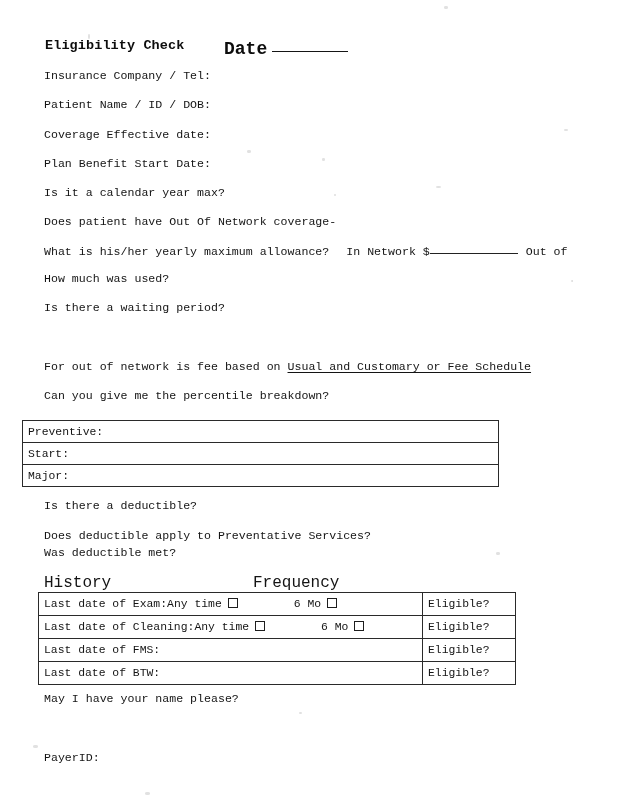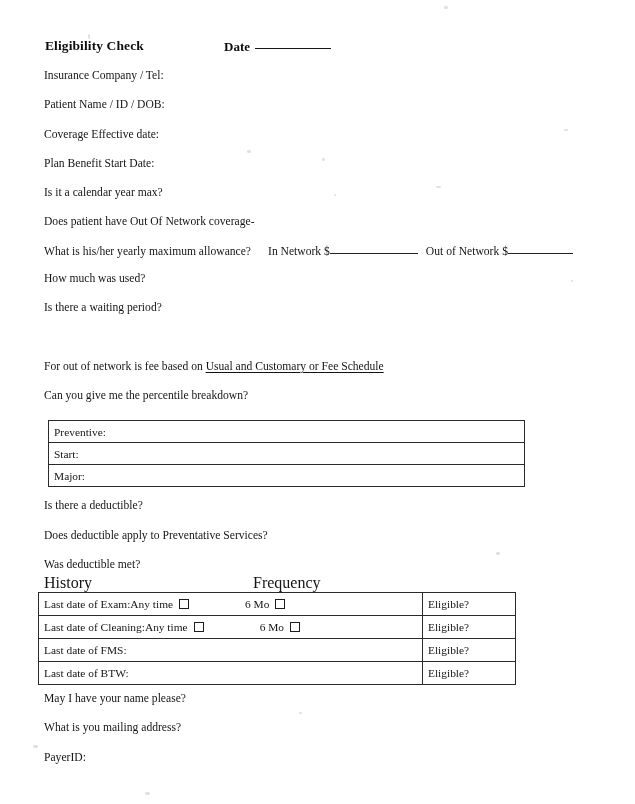--- a/index.html
+++ b/index.html
@@ -5,21 +5,21 @@
   html, body {
     margin: 0;
     padding: 0;
     background: #ffffff;
   }
   #page {
     position: relative;
     width: 573px;
     height: 804px;
     background: #ffffff;
-    font-family: Liberation Serif, serif;
+    font-family: Liberation Mono, monospace;
     color: #111111;
     overflow: hidden;
   }
 
   
   .speck {
     position: absolute;
     background: #c9c9c9;
     border-radius: 40%;
     opacity: .55;
@@ -32,21 +32,21 @@
     top: 38px;
     font-size: 13.5px;
     font-weight: bold;
     letter-spacing: .1px;
     color: #0d0d0d;
   }
   .date-block {
     position: absolute;
     left: 224px;
     top: 39px;
-    font-size: 13px;
+    font-size: 18px;
     font-weight: bold;
     color: #0d0d0d;
     white-space: nowrap;
   }
   .date-rule {
     display: inline-block;
     width: 76px;
     border-bottom: 1.6px solid #151515;
     margin-left: 5px;
     vertical-align: 2px;
@@ -94,21 +94,21 @@
   }
   .tbl td {
     border: 1.1px solid #2a2a2a;
     padding: 3px 0 3px 5px;
     height: 16px;
     vertical-align: middle;
     white-space: nowrap;
   }
 
   
-  #percentile-table { left: 48px; top: 420px; width: 477px; }
+  #percentile-table { left: 22px; top: 420px; width: 477px; }
   #percentile-table td { height: 15px; }
 
   
   #history-table { left: 38px; top: 592px; width: 477px; padding-left: 40px; }
   #history-table td { height: 16px; }
   .freq-inner {
     display: flex;
     align-items: center;
   }
   .freq-any { }
@@ -186,21 +186,21 @@
         <td>Start:</td>
       </tr>
       <tr>
         <td>Major:</td>
       </tr>
     </tbody>
   </table>
 
   <div class="q" style="top:499px;">Is there a deductible?</div>
   <div class="q" style="top:529px;">Does deductible apply to Preventative Services?</div>
-  <div class="q" style="top:558px;">Was deductible met?</div>
+  <div class="q" style="top:546px;">Was deductible met?</div>
 
   <div class="sub-head" style="left:44px;top:574px;">History</div>
   <div class="sub-head" style="left:253px;top:574px;">Frequency</div>
 
   <table class="tbl" id="history-table">
     <colgroup>
       <col style="width:384px;">
       <col style="width:93px;">
     </colgroup>
     <tbody>
@@ -229,16 +229,15 @@
         <td>Eligible?</td>
       </tr>
       <tr>
         <td>Last date of BTW:</td>
         <td>Eligible?</td>
       </tr>
     </tbody>
   </table>
 
   <div class="q" style="top:692px;">May I have your name please?</div>
-  <div class="q" style="top:721px;">What is you mailing address?</div>
   <div class="q" style="top:751px;">PayerID:</div>
 
 </div>
 
 </body></html>

